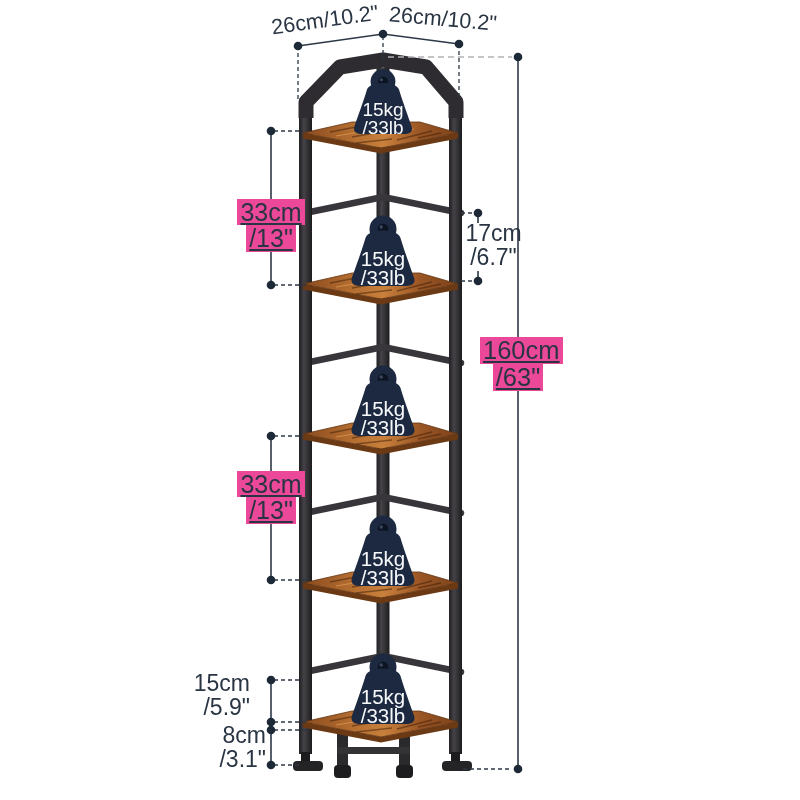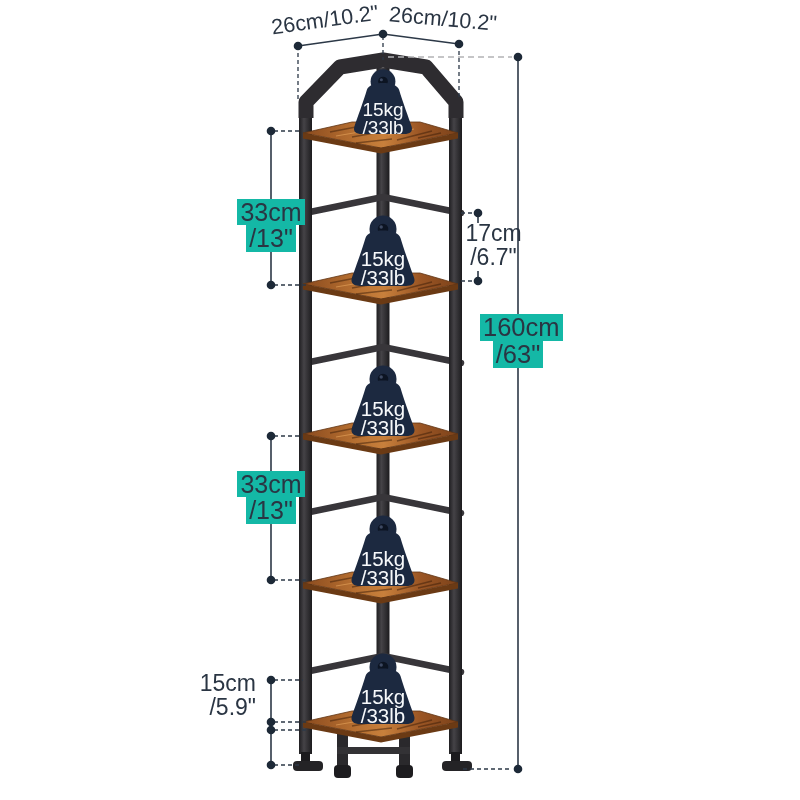--- a/index.html
+++ b/index.html
@@ -2,28 +2,28 @@
 <html><head>
 <meta charset="utf-8">
 <style>
   html,body{margin:0;padding:0;background:#ffffff;}
   #stage{position:relative;width:800px;height:800px;background:#ffffff;overflow:hidden;
          font-family:"Liberation Sans",sans-serif;}
   #stage svg{position:absolute;left:0;top:0;}
   .dim-label{position:absolute;color:#2a3543;text-align:center;line-height:1.05;
              font-family:"Liberation Sans",sans-serif;}
   .dim-label .ln{display:block;}
-  .masked .ln span{display:inline-block;background:#14b8a6;padding:0 3px;}
+  .masked .ln span{display:inline-block;background:#ec4899;padding:0 3px;text-decoration:underline;}
   #lbl-top-left {left:264px;top:9px;width:122px;font-size:21.5px;transform:rotate(-8deg);white-space:nowrap;}
   #lbl-top-right{left:382px;top:8px;width:122px;font-size:21.5px;transform:rotate(5deg);white-space:nowrap;}
   #lbl-upper-gap{left:229px;top:199px;width:84px;font-size:25px;}
   #lbl-17cm     {left:449px;top:221px;width:89px;font-size:23px;}
-  #lbl-160cm    {left:480px;top:314px;width:76px;font-size:25.5px;}
+  #lbl-160cm    {left:480px;top:337px;width:76px;font-size:25.5px;}
   #lbl-lower-gap{left:229px;top:471px;width:84px;font-size:25px;}
-  #lbl-15cm     {left:186px;top:671px;width:70px;font-size:23px;text-align:right;}
+  #lbl-15cm     {left:180px;top:671px;width:70px;font-size:23px;text-align:right;}
   #lbl-8cm      {left:196px;top:723px;width:70px;font-size:23px;text-align:right;}
   .wt{fill:#f7f9fb;font-family:"Liberation Sans",sans-serif;text-anchor:middle;}
 </style>
 </head>
 <body>
 
 <div id="stage">
 
   <svg width="800" height="800" viewBox="0 0 800 800">
     <defs>
@@ -194,14 +194,18 @@
   <div class="dim-label masked" id="lbl-lower-gap">
     <div class="ln"><span>33cm</span></div>
     <div class="ln"><span>/13"</span></div>
   </div>
 
   <div class="dim-label" id="lbl-15cm">
     <div class="ln"><span>15cm</span></div>
     <div class="ln"><span>/5.9"</span></div>
   </div>
 
+  <div class="dim-label" id="lbl-8cm">
+    <div class="ln"><span>8cm</span></div>
+    <div class="ln"><span>/3.1"</span></div>
+  </div>
 
 </div>
 
 </body></html>

